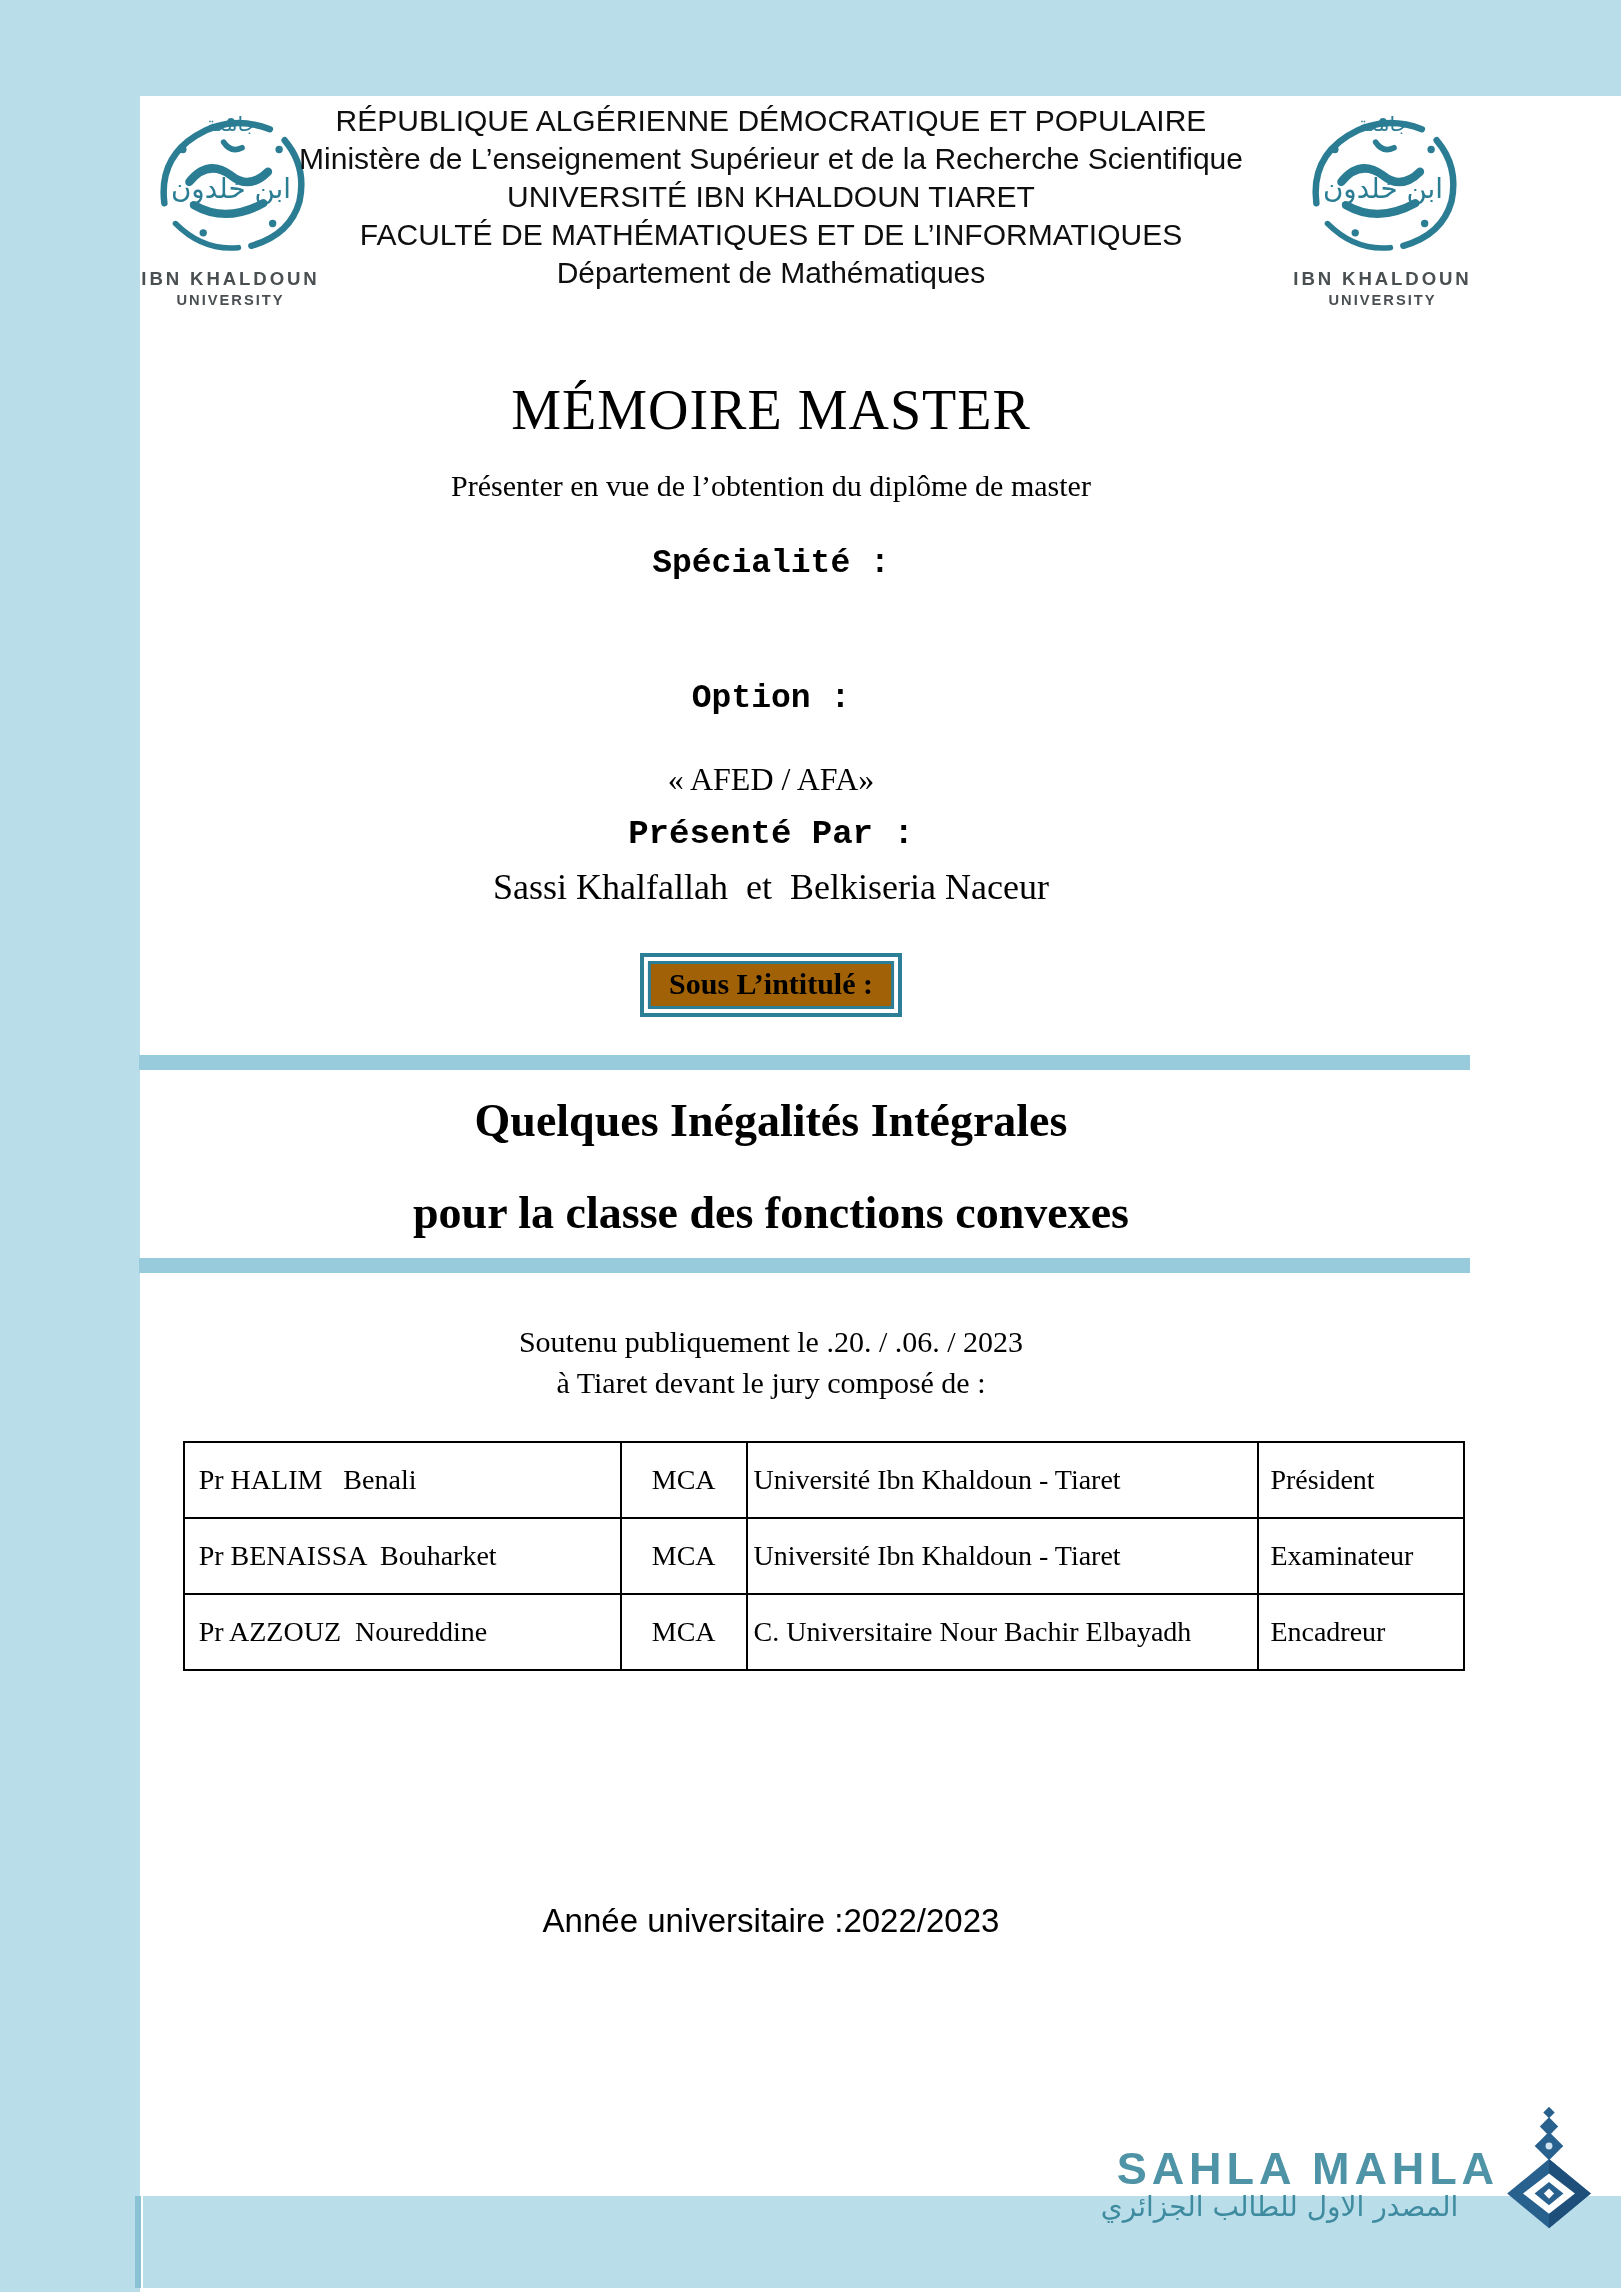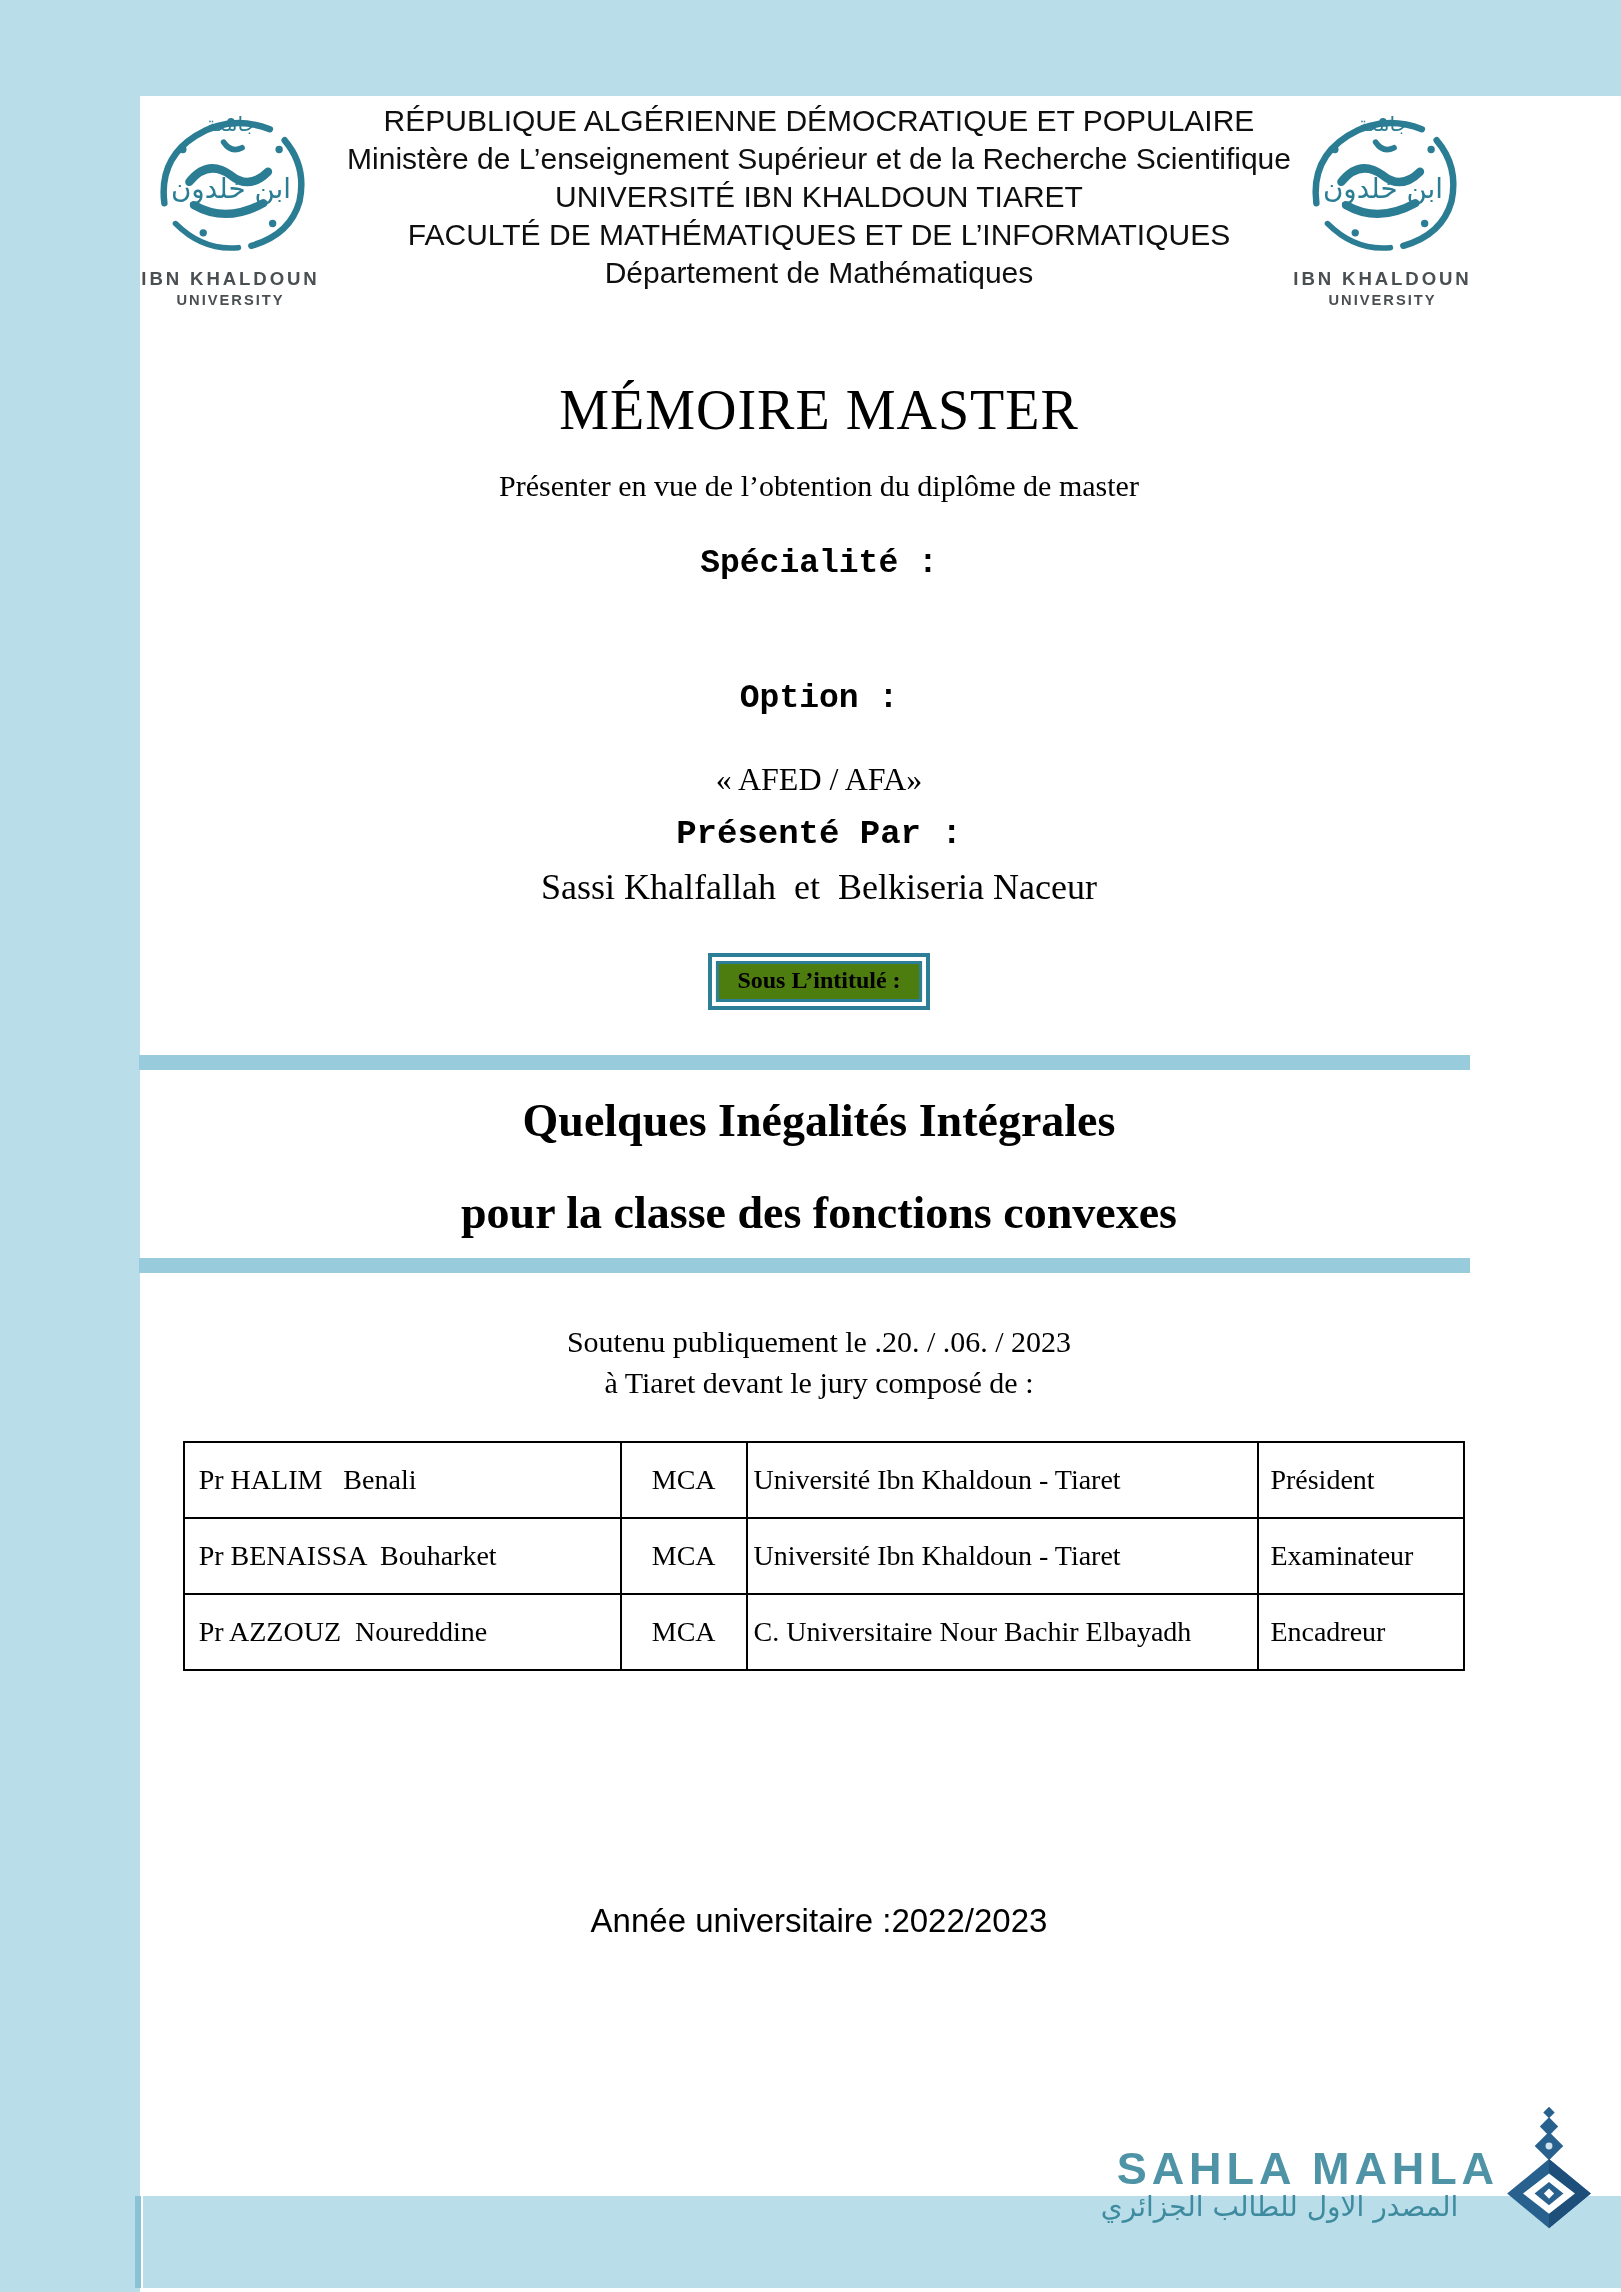--- a/index.html
+++ b/index.html
@@ -11,39 +11,39 @@
     color:#000;
     overflow:hidden;
   }
   .abs{position:absolute;}
   
   .left-strip{left:0;top:0;width:140px;height:2293px;background:#b9dde9;}
   .top-band{left:0;top:0;width:1621px;height:96px;background:#b9dde9;}
   .bottom-band{left:143px;top:2196px;width:1478px;height:92px;background:#b9dde9;}
   .bottom-band-edge{left:135px;top:2196px;width:5.9px;height:92px;background:#89c2d5;}
   
-  .col{left:140px;width:1262px;text-align:center;padding-left:48px;}
+  .col{left:140px;width:1262px;text-align:center;}
   .header-block{top:102px;font-family:"Liberation Sans",sans-serif;font-size:30px;line-height:38px;color:#0f0f0f;}
   .main-title{top:361px;font-size:56px;letter-spacing:1px;line-height:98px;}
   .subtitle{top:469px;font-size:30px;}
   .label-bold{font-weight:bold;font-size:33px;font-family:Liberation Mono, monospace;}
   .spec-label{top:545px;}
   .spec-value{top:596px;font-size:32px;}
   .opt-label{top:680px;}
   .opt-value{top:761px;font-size:32px;}
   .pres-label{top:815px;font-size:34px;}
   .authors{top:866px;font-size:36px;white-space:pre;}
   .sous-wrap{top:953px;}
   .sous-box{
     display:inline-block;
     border:4.9px solid #2d7f97;
     box-shadow: inset 0 0 0 3.9px #ffffff, inset 0 0 0 6.9px #2d7f97;
     padding:9.8px 25.5px 11.8px 25.5px;
-    font-weight:bold;font-size:24px;
-    background:#4d7c0f;
+    font-weight:bold;font-size:30px;
+    background:#a16207;
   }
   .bar{left:139px;width:1331px;height:14.7px;background:#98ccdc;}
   .bar1{top:1055px;}
   .bar2{top:1258px;}
   .thesis-line{font-weight:bold;font-size:46px;}
   .thesis1{top:1094px;}
   .thesis2{top:1186px;}
   .defense1{top:1325px;font-size:30px;}
   .defense2{top:1366px;font-size:30px;}
   

